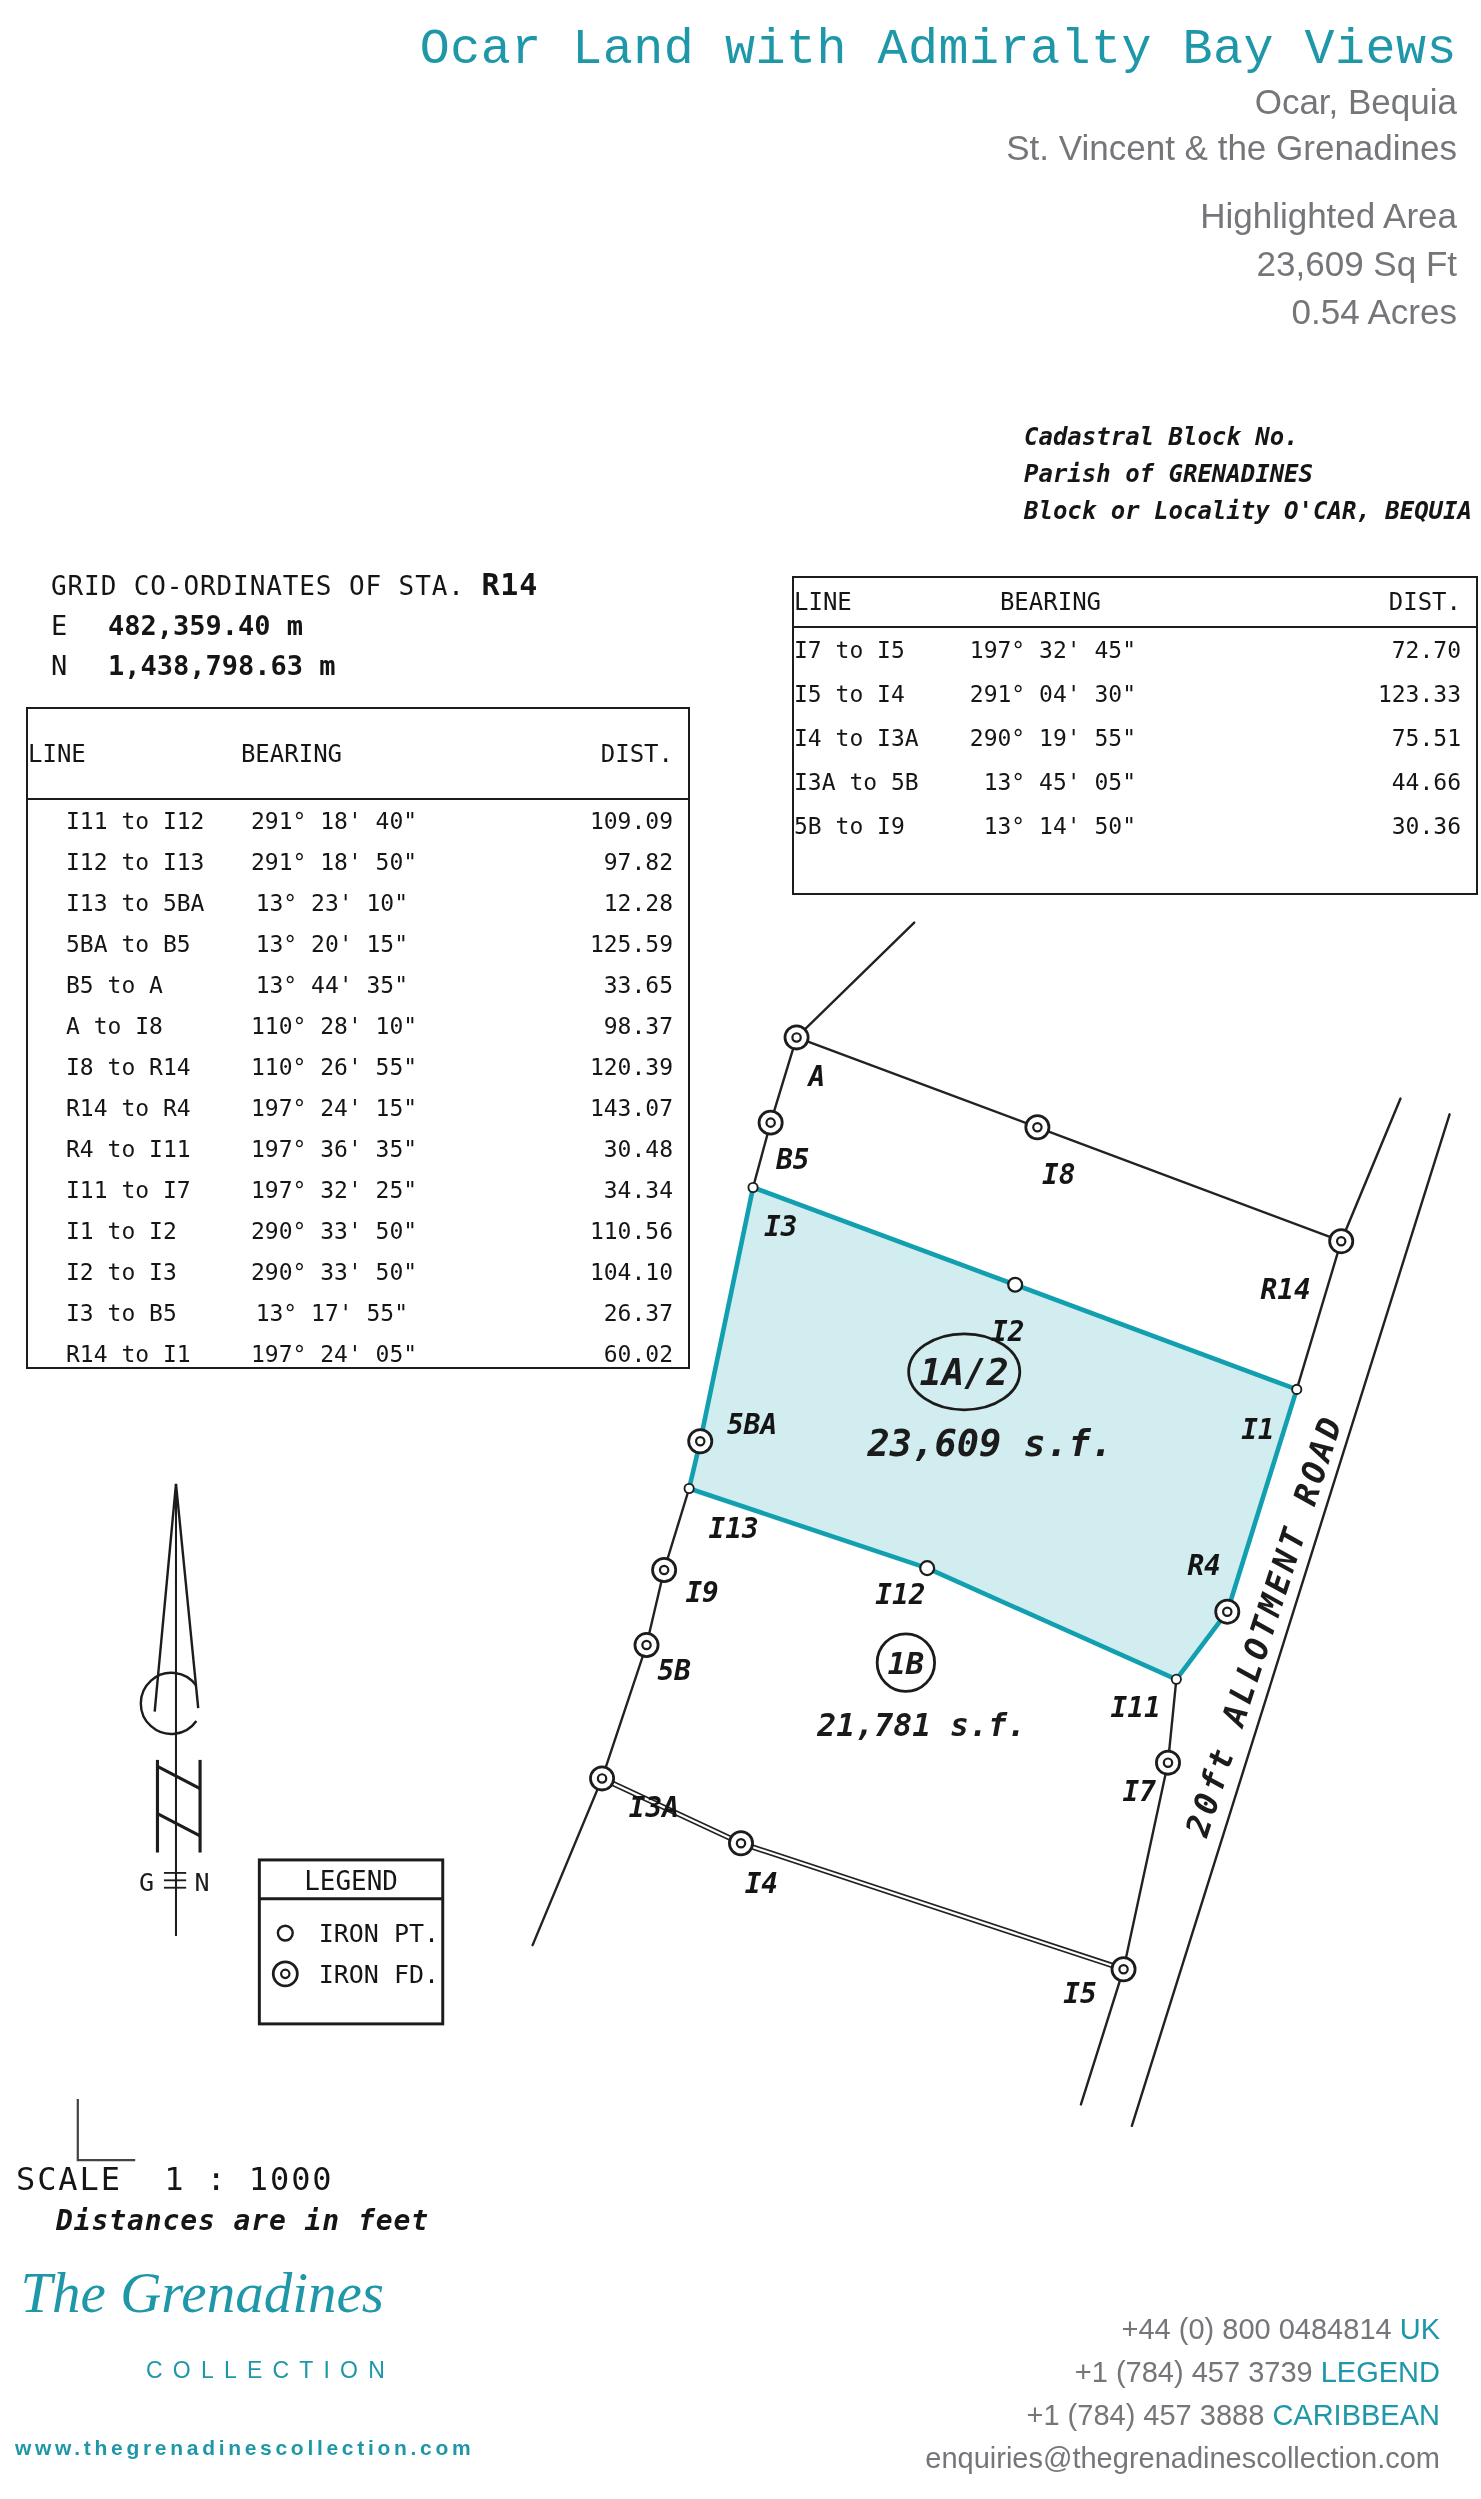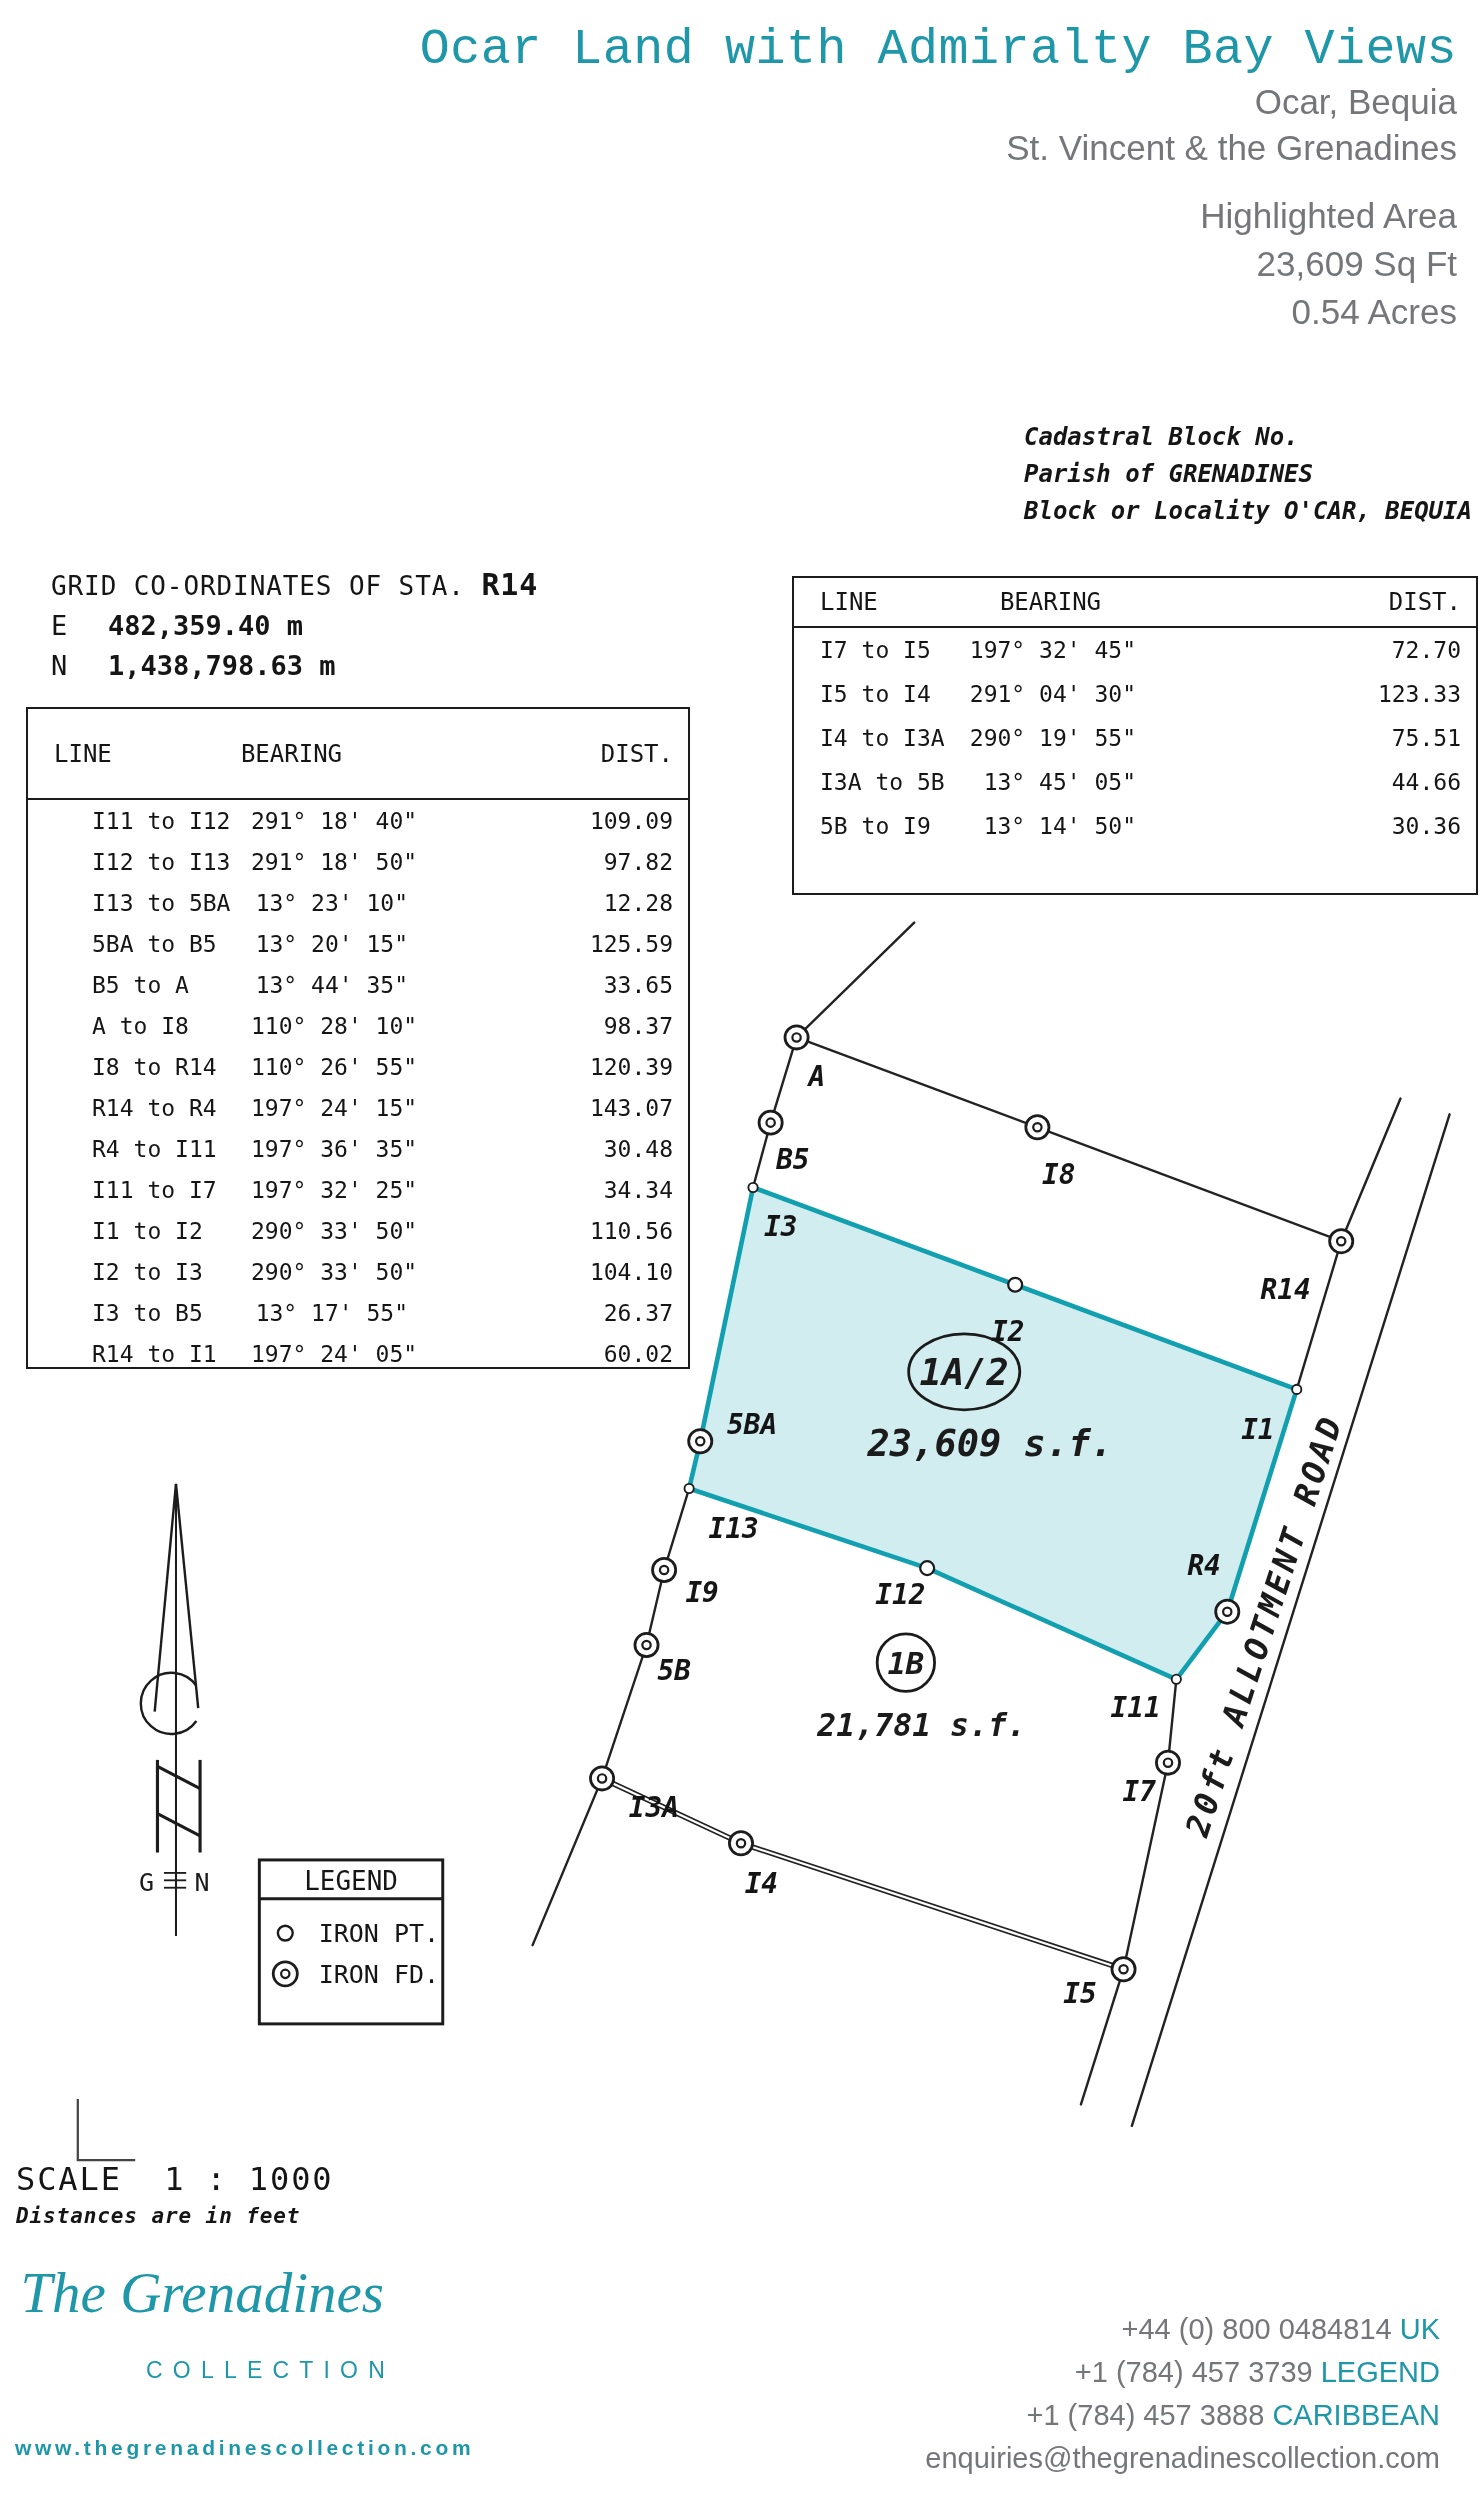--- a/index.html
+++ b/index.html
@@ -21,36 +21,36 @@
   #grid{position:absolute;left:51px;top:567px;font-family:"DejaVu Sans Mono",monospace;color:#151515;}
   #grid .t{font-size:26px;letter-spacing:0.9px;}
   #grid .t b{font-size:30px;}
   #grid .row{font-size:27px;font-weight:bold;margin-top:8.3px;}
   #grid .row .lbl{font-weight:normal;display:inline-block;width:57px;}
 
   
   .stable{position:absolute;border:2.8px solid #1c1c1c;font-family:"DejaVu Sans Mono",monospace;color:#151515;}
   .stable .thead{display:grid;border-bottom:2.8px solid #1c1c1c;align-items:center;font-size:24px;}
   .stable .trow{display:grid;align-items:center;font-size:23px;}
-  .stable .c0{padding-left:26px;text-align:left;}
+  .stable .c0{text-align:left;}
   .stable .c1{text-align:right;white-space:pre;}
   .stable .c2{text-align:right;padding-right:15px;white-space:pre;}
   .stable .hc1{text-align:center;}
   #left-table{left:26px;top:707px;width:660px;height:658px;}
   #left-table .thead{height:89px;grid-template-columns:185px 157px auto;}
   #left-table .trow{height:41px;grid-template-columns:185px 157px auto;margin-left:38px;}
   #right-table{left:792px;top:576px;width:682px;height:315px;}
   #right-table .thead{height:48px;grid-template-columns:171px 171px auto;}
   #right-table .trow{height:44px;grid-template-columns:171px 171px auto;}
 
   
   #scaleblk{position:absolute;left:16px;top:2160px;width:1111px;text-align:left;
      font-family:"DejaVu Sans Mono",monospace;color:#151515;}
   #scaleblk .s1{font-size:32px;white-space:pre;letter-spacing:1.9px;}
-  #scaleblk .s2{font-size:21px;font-style:italic;font-weight:bold;margin-top:5.6px;letter-spacing:0.9px;}
+  #scaleblk .s2{font-size:28px;font-style:italic;font-weight:bold;margin-top:5.6px;letter-spacing:0.9px;margin-left:40px;}
 
   
   #logo-script{position:absolute;left:20.4px;top:2260px;font-family:"Liberation Serif",serif;
      font-style:italic;color:var(--teal);font-size:57px;}
   #logo-sub{position:absolute;left:146px;top:2357px;color:var(--teal);font-size:23px;letter-spacing:10.2px;}
   #site-url{position:absolute;left:15px;top:2436px;color:var(--teal);font-size:21px;letter-spacing:3.7px;font-weight:bold;}
   #contacts{position:absolute;right:42px;top:2308px;text-align:right;font-size:29px;line-height:43px;color:var(--gray);}
   #contacts .region{color:var(--teal);}
   #contacts .email{font-size:29px;}
 

